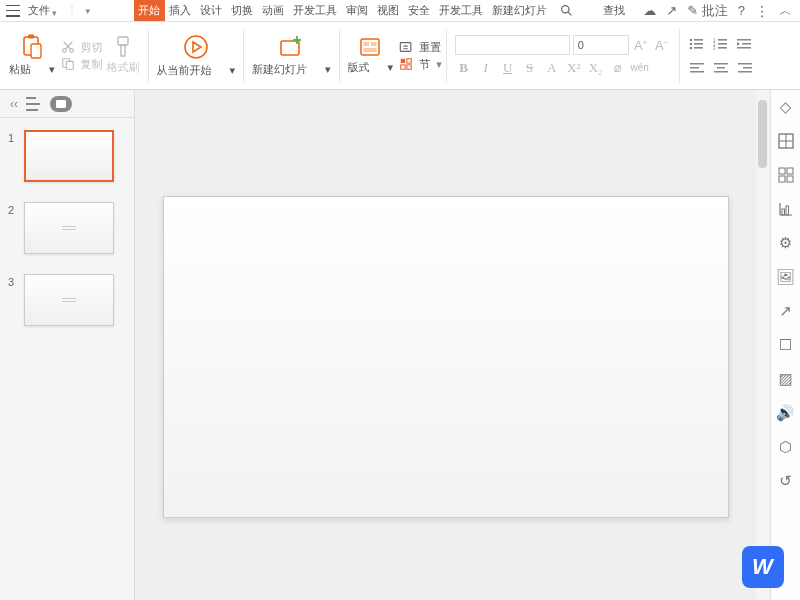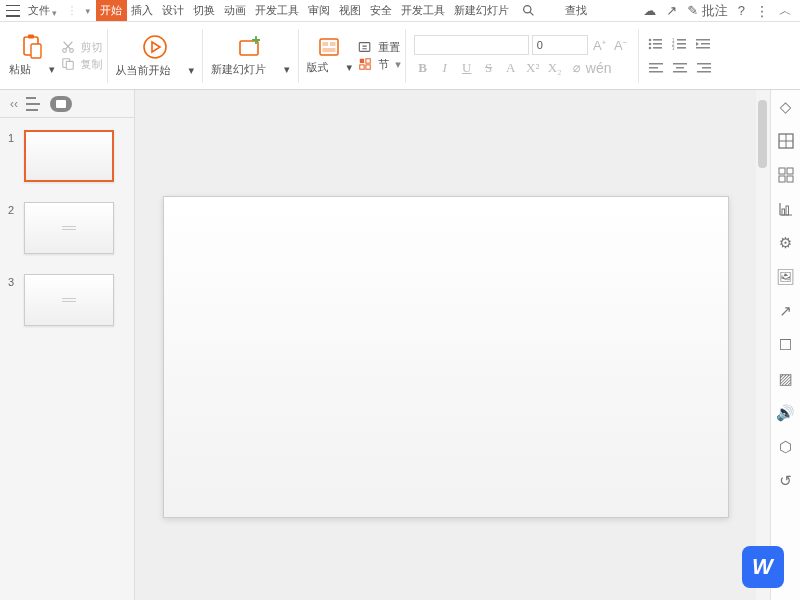--- a/index.html
+++ b/index.html
@@ -5,21 +5,21 @@
 * { margin: 0; padding: 0; box-sizing: border-box; font-family: "Microsoft YaHei", sans-serif; }
 body { width: 800px; height: 600px; background: #f0f0f0; overflow: hidden; position: relative; }
 
 
 .menubar { height: 22px; background: #fff; display: flex; align-items: center; font-size: 11px; color: #555; border-bottom: 1px solid #e0e0e0; }
 .menubar .hamburger { width: 14px; height: 12px; margin: 0 4px 0 6px; display: flex; flex-direction: column; justify-content: space-between; }
 .menubar .hamburger span { height: 1.5px; background: #555; }
 .menubar .file { display: flex; align-items: flex-end; padding: 0 4px; cursor: pointer; }
 .menubar .chev { font-size: 9px; margin-left: 2px; color: #888; }
 .menubar .vsep { margin: 0 6px; color: #ccc; }
-.menubar .tabs { display: flex; align-items: stretch; height: 100%; }
+.menubar .tabs { display: flex; align-items: stretch; height: 100%; margin-left: 38px; }
 .menubar .tab { padding: 0 4px; display: flex; align-items: center; cursor: pointer; border-right: 1px solid transparent; }
 .menubar .tab.active { background: #e9632f; color: #fff; }
 .menubar .search { display: flex; align-items: center; margin-left: 8px; cursor: pointer; gap: 28px; }
 .menubar .right { margin-left: auto; display: flex; align-items: center; gap: 10px; padding-right: 8px; }
 .menubar .right span { cursor: pointer; color: #666; font-size: 13px; }
 .menubar .annotate { font-size: 11px; }
 
 
 .ribbon { height: 68px; background: #fff; border-bottom: 1px solid #d8d8d8; display: flex; align-items: center; padding: 0 5px; font-size: 11px; color: #555; }
 .ribbon .group { display: flex; flex-direction: column; align-items: center; justify-content: center; height: 100%; padding: 0 4px; }
@@ -167,20 +167,29 @@
         <span>剪切</span>
       </div>
     <div class="mini-row">
         <svg width="14" height="14" viewBox="0 0 16 16">
           <rect x="2" y="2" width="8" height="10" rx="1" fill="none" stroke="#bbb" stroke-width="1.3"></rect>
           <rect x="6" y="5" width="8" height="9" rx="1" fill="#fff" stroke="#bbb" stroke-width="1.3"></rect>
         </svg>
         <span>复制</span>
       </div>
   </div>
+  <div class="group">
+    <svg width="20" height="22" viewBox="0 0 20 22">
+        <rect x="5" y="1" width="10" height="8" rx="1" fill="none" stroke="#bbb" stroke-width="1.4"></rect>
+        <rect x="8" y="9" width="4" height="11" fill="none" stroke="#bbb" stroke-width="1.4"></rect>
+      </svg>
+    <div class="label disabled">
+        <span>格式刷</span>
+      </div>
+  </div>
   <div class="sep"></div>
 
   <div class="group big">
     <svg width="28" height="28" viewBox="0 0 28 28">
         <circle cx="14" cy="14" r="11" fill="none" stroke="#f0660e" stroke-width="1.6"></circle>
         <path d="M11 9 L19 14 L11 19 Z" fill="none" stroke="#f0660e" stroke-width="1.6"></path>
       </svg>
     <div class="label">
         <span>从当前开始</span>
         <span class="chev">▾</span>
@@ -244,21 +253,21 @@
     </div>
     <div class="fmt-row">
       <div class="btnchar" style="font-weight:700">B</div>
       <div class="btnchar" style="font-style:italic">I</div>
       <div class="btnchar" style="text-decoration:underline">U</div>
       <div class="btnchar" style="text-decoration:line-through">S</div>
       <div class="btnchar">A</div>
       <div class="btnchar">X²</div>
       <div class="btnchar">X₂</div>
       <div class="btnchar">⌀</div>
-      <div class="btnchar" style="font-size:14px">
+      <div class="btnchar" style="font-size:10px">
           <span>wén</span>
         </div>
     </div>
   </div>
   <div class="sep"></div>
 
   <div class="group">
     <div class="listrow">
       <div class="btnchar">
           <svg width="15" height="12" viewBox="0 0 15 12">

